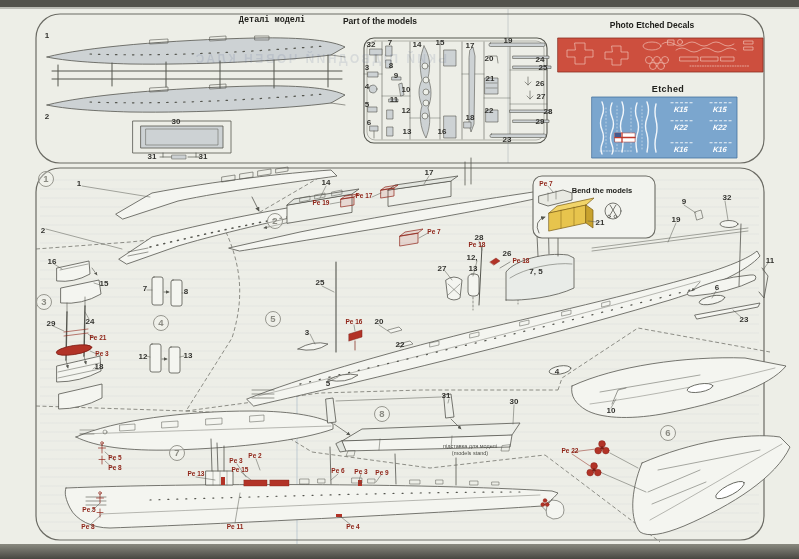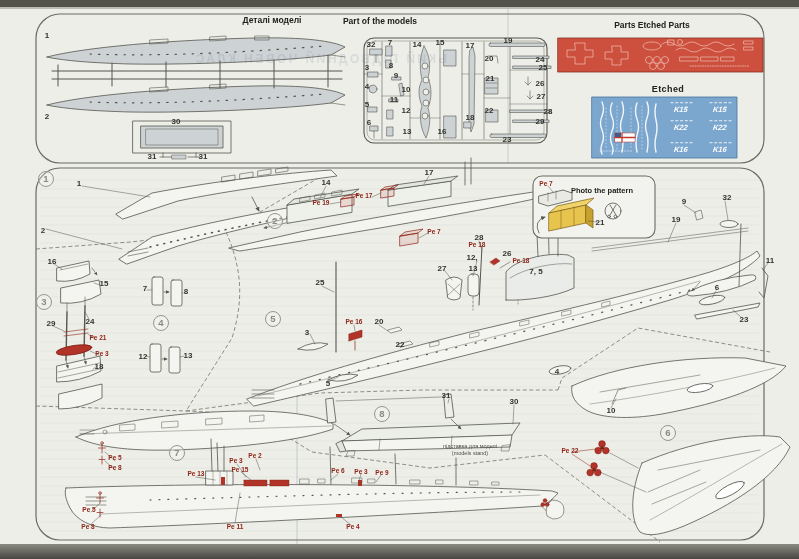--- a/index.html
+++ b/index.html
@@ -386,25 +386,25 @@
         <path d="M326,399 l7,-1 l3,24 l-8,1 z" fill="#eceee8"></path>
         <path d="M444,395 l7,-1 l3,23 l-8,1 z" fill="#eceee8"></path>
         <line x1="334" y1="424" x2="350" y2="435" marker-end="url(#arr)" stroke-width=".7"></line>
         <line x1="451" y1="419" x2="461" y2="429" marker-end="url(#arr)" stroke-width=".7"></line>
         <path d="M441,397 L336,401 M449,399 L448,403 M514,405 L513,424" stroke-width=".5"></path>
       </g>
 
     </g>
   </svg>
 
-  <div class="hdr" style="left:272px;top:20px;">Деталі моделі</div>
+  <div class="hdr" style="left:272px;top:20px;font-family:Liberation Mono, monospace;">Деталі моделі</div>
   <div class="hdr" style="left:380px;top:21px;">Part of the models</div>
-  <div class="hdr" style="left:652px;top:25px;">Parts Etched Parts</div>
+  <div class="hdr" style="left:652px;top:25px;">Photo Etched Decals</div>
   <div class="hdr decals-h" style="left:668px;top:89px;">Etched</div>
-  <div class="hdr bend" style="left:602px;top:190px;">Photo the pattern</div>
+  <div class="hdr bend" style="left:602px;top:190px;">Bend the models</div>
 
   <div class="stand-cap">
     <div>підставка для моделі</div>
     <div>(models stand)</div>
   </div>
 
   <div>
       <div class="lbl p" style="left: 47px; top: 36px;">1</div>
       <div class="lbl p" style="left: 47px; top: 117px;">2</div>
       <div class="lbl p" style="left: 176px; top: 122px;">30</div>

